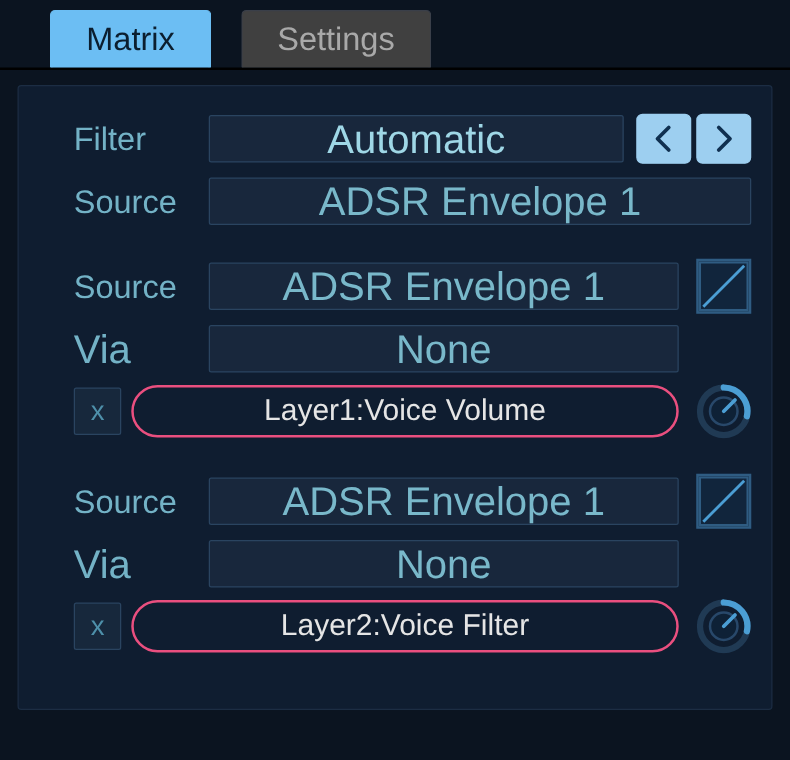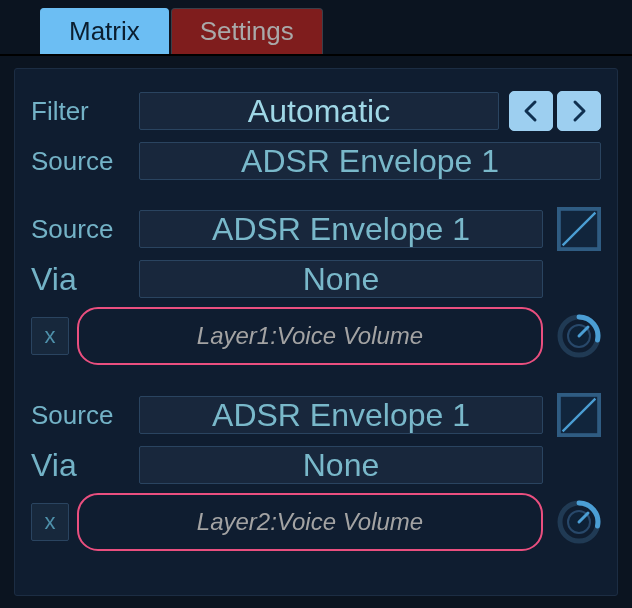--- a/index.html
+++ b/index.html
@@ -16,57 +16,58 @@
     height: 608px;
     background: #0b1420;
   }
   .tabbar {
     display: flex;
     align-items: flex-end;
     height: 56px;
     background: #0b1420;
     border-bottom: 2px solid #000;
     padding-left: 40px;
-    gap: 2px;
+    gap: 24px;
   }
   .tab {
     height: 46px;
     padding: 0 28px;
     display: flex;
     align-items: center;
     font-size: 26px;
     border-radius: 4px 4px 0 0;
     cursor: pointer;
   }
   .tab.active {
     background: #6cbef3;
     color: #0b1e2f;
     border: 1px solid #6cbef3;
     border-bottom: none;
   }
   .tab.inactive {
-    background: #7f1d1d;
+    background: #404040;
     color: #a9a9a9;
     border: 1px solid #3a3f49;
     border-bottom: none;
   }
 
   .panel {
     margin: 12px 14px 12px 14px;
     background: #0f1d30;
     border: 1px solid #1c2d43;
     border-radius: 3px;
     padding: 20px 16px 30px 16px;
   }
 
   .row {
     display: flex;
     align-items: center;
     min-height: 44px;
     margin-bottom: 6px;
+    margin-left: 28px;
   }
   .label {
     width: 108px;
     font-size: 26px;
     color: #73b2c6;
     flex-shrink: 0;
   }
   .label.small { font-size: 32px; }
 
   .dropdown {
@@ -132,30 +133,29 @@
     border-radius: 2px;
     display:flex; align-items:center; justify-content:center;
     color: #4e90aa;
     font-size: 22px;
     cursor: pointer;
     flex-shrink: 0;
   }
 
   .dest-pill {
     flex: 1;
-    height: 58px;
+    height: 42px;
     margin-left: 8px;
     border: 2.5px solid #ea4f7f;
     border-radius: 21px;
     display:flex; align-items:center; justify-content:center;
-    color: #a3a3a3;
+    color: #e5e5e5;
     font-size: 24px;
     background: transparent;
     cursor: pointer;
-    font-style: italic;
   }
 
   .group { margin-bottom: 14px; }
   .group + .group { margin-top: 28px; }
 </style>
 </head>
 <body>
 
 <div class="window">
 
@@ -254,21 +254,21 @@
         <div class="dropdown">
           <span>None</span>
         </div>
         <div class="side-icon"></div>
       </div>
       <div class="row">
         <div class="x-btn">
           <span>x</span>
         </div>
         <div class="dest-pill">
-          <span>Layer2:Voice Volume</span>
+          <span>Layer2:Voice Filter</span>
         </div>
         <div class="side-icon knob">
           <svg width="44" height="44" viewBox="0 0 44 44">
             <circle cx="22" cy="22" r="19" fill="none" stroke="#203a54" stroke-width="5"></circle>
             <path d="M22 3 A19 19 0 0 1 40.5 26" fill="none" stroke="#4b9ed4" stroke-width="5" stroke-linecap="round"></path>
             <circle cx="22" cy="22" r="11" fill="#0e2136" stroke="#28486a" stroke-width="2"></circle>
             <line x1="22" y1="22" x2="31" y2="13" stroke="#4b9ed4" stroke-width="3" stroke-linecap="round"></line>
           </svg>
         </div>
       </div>

